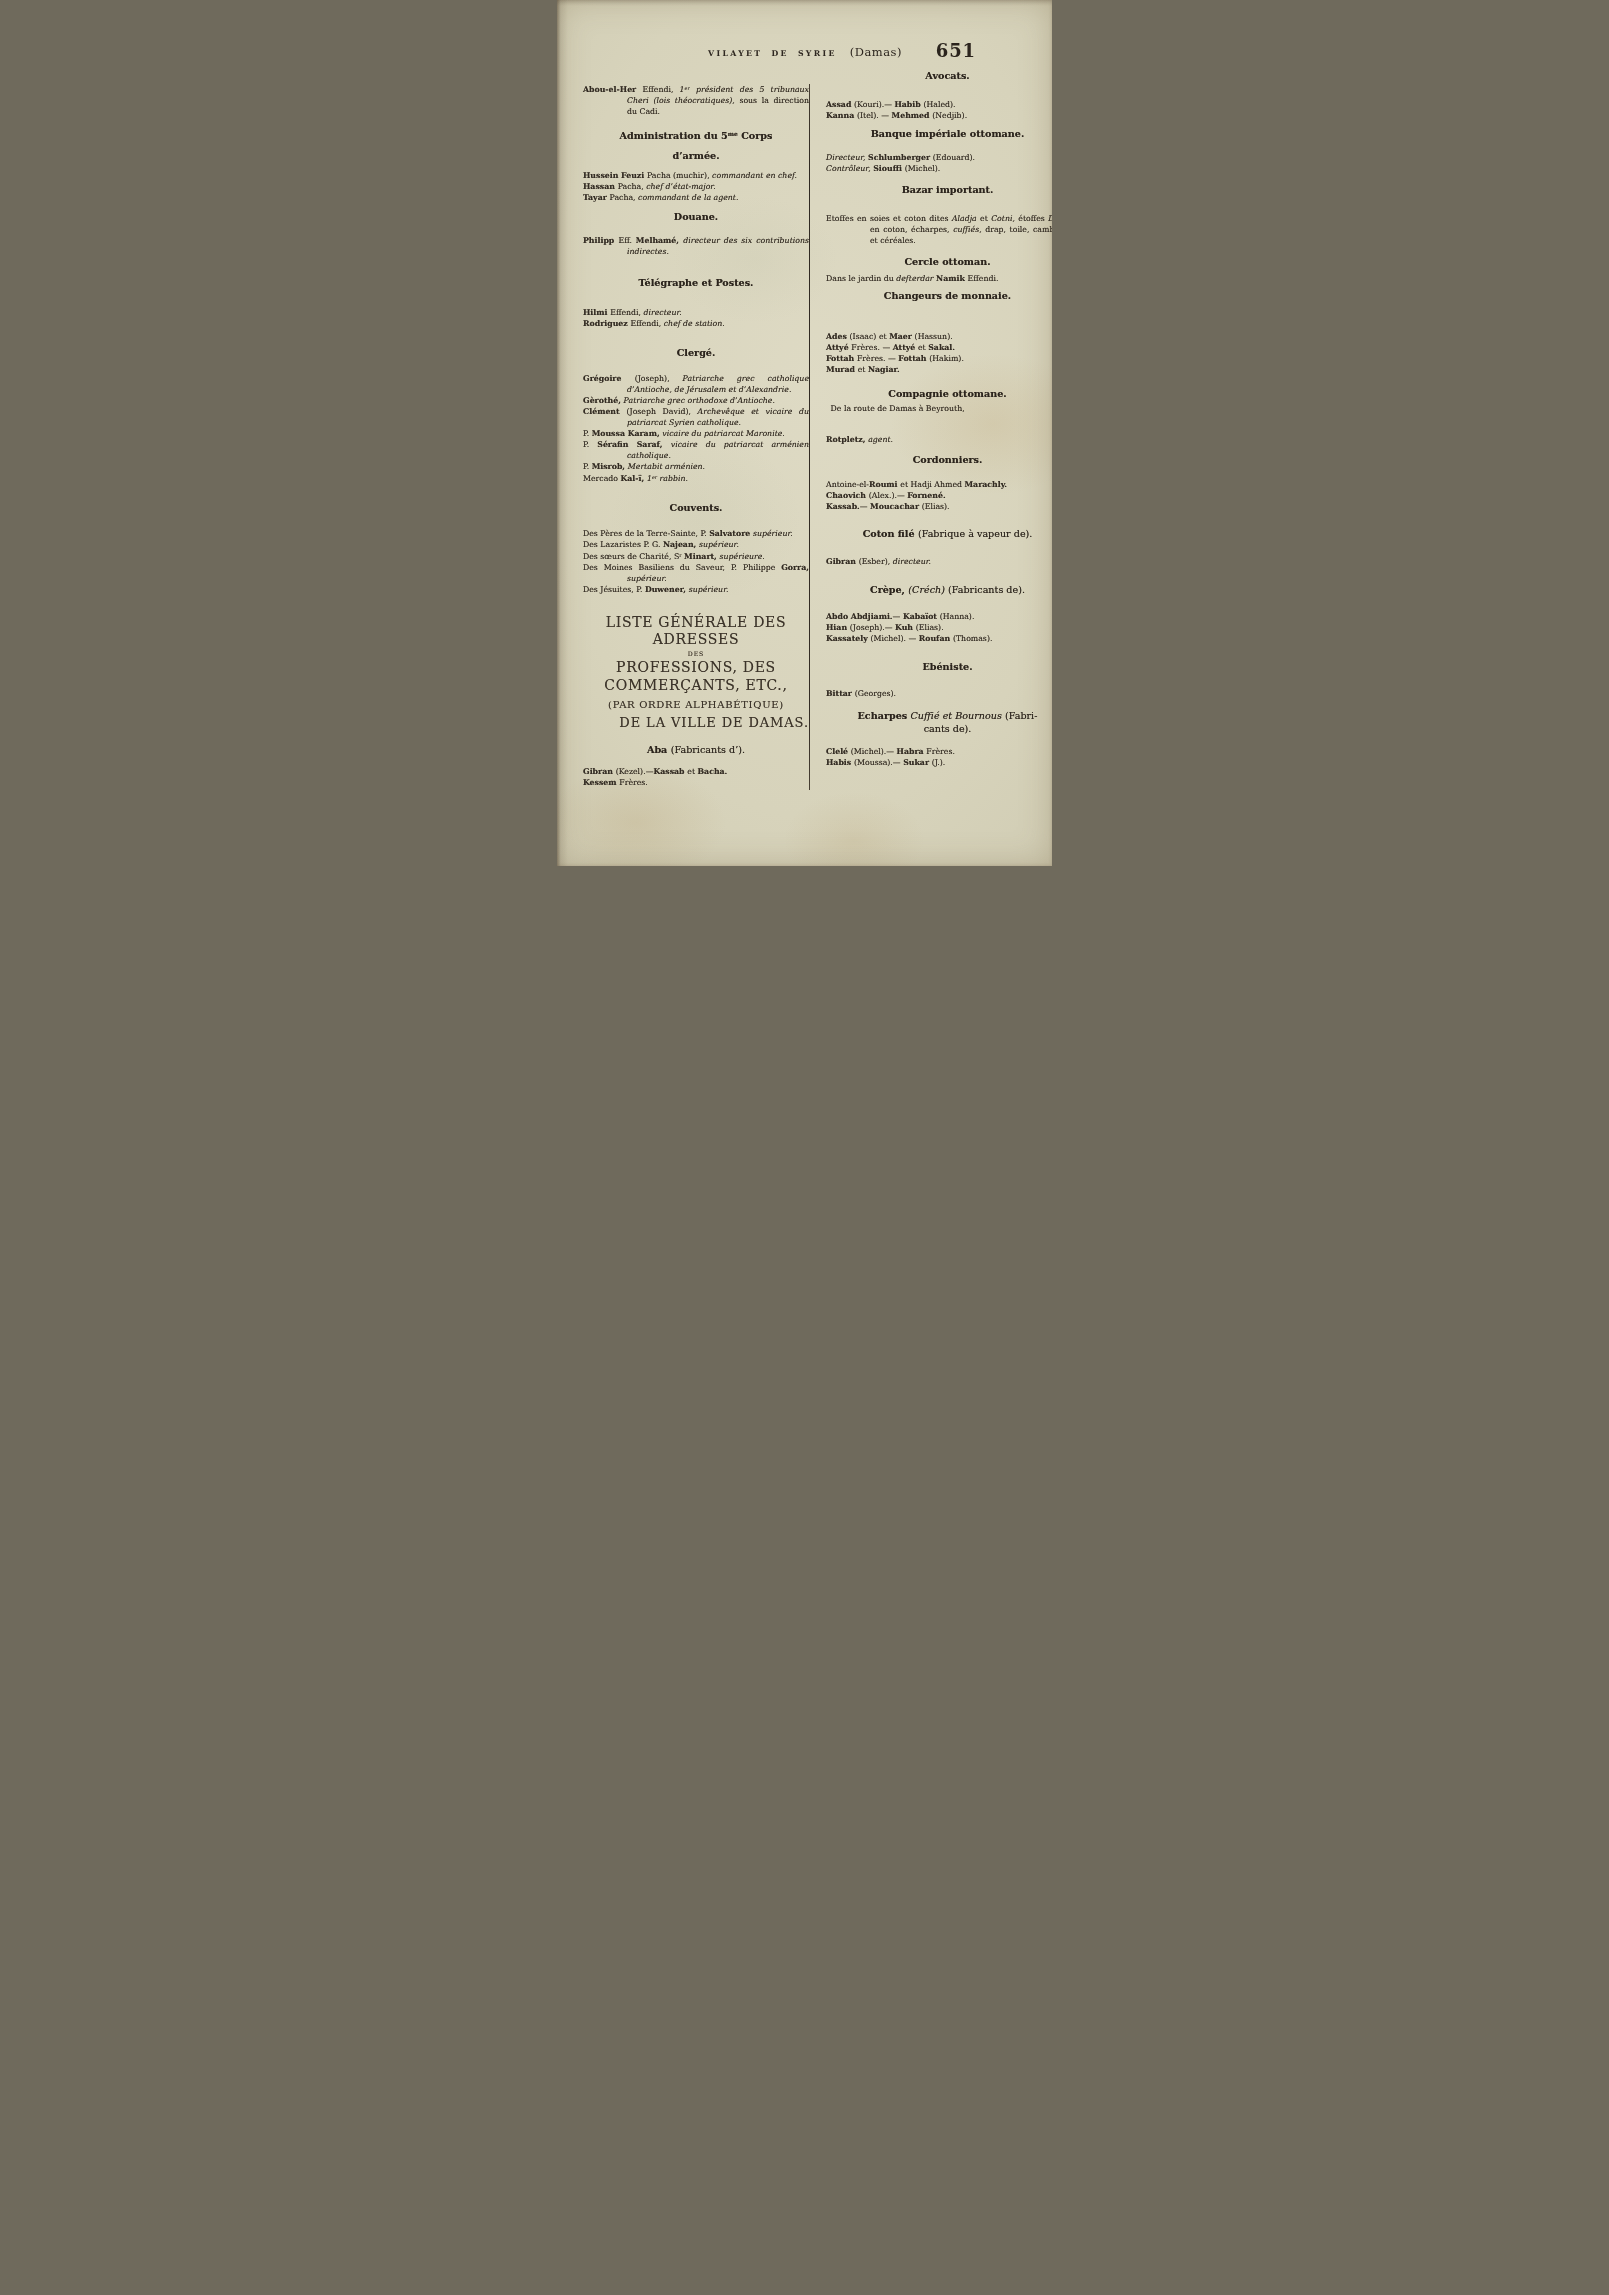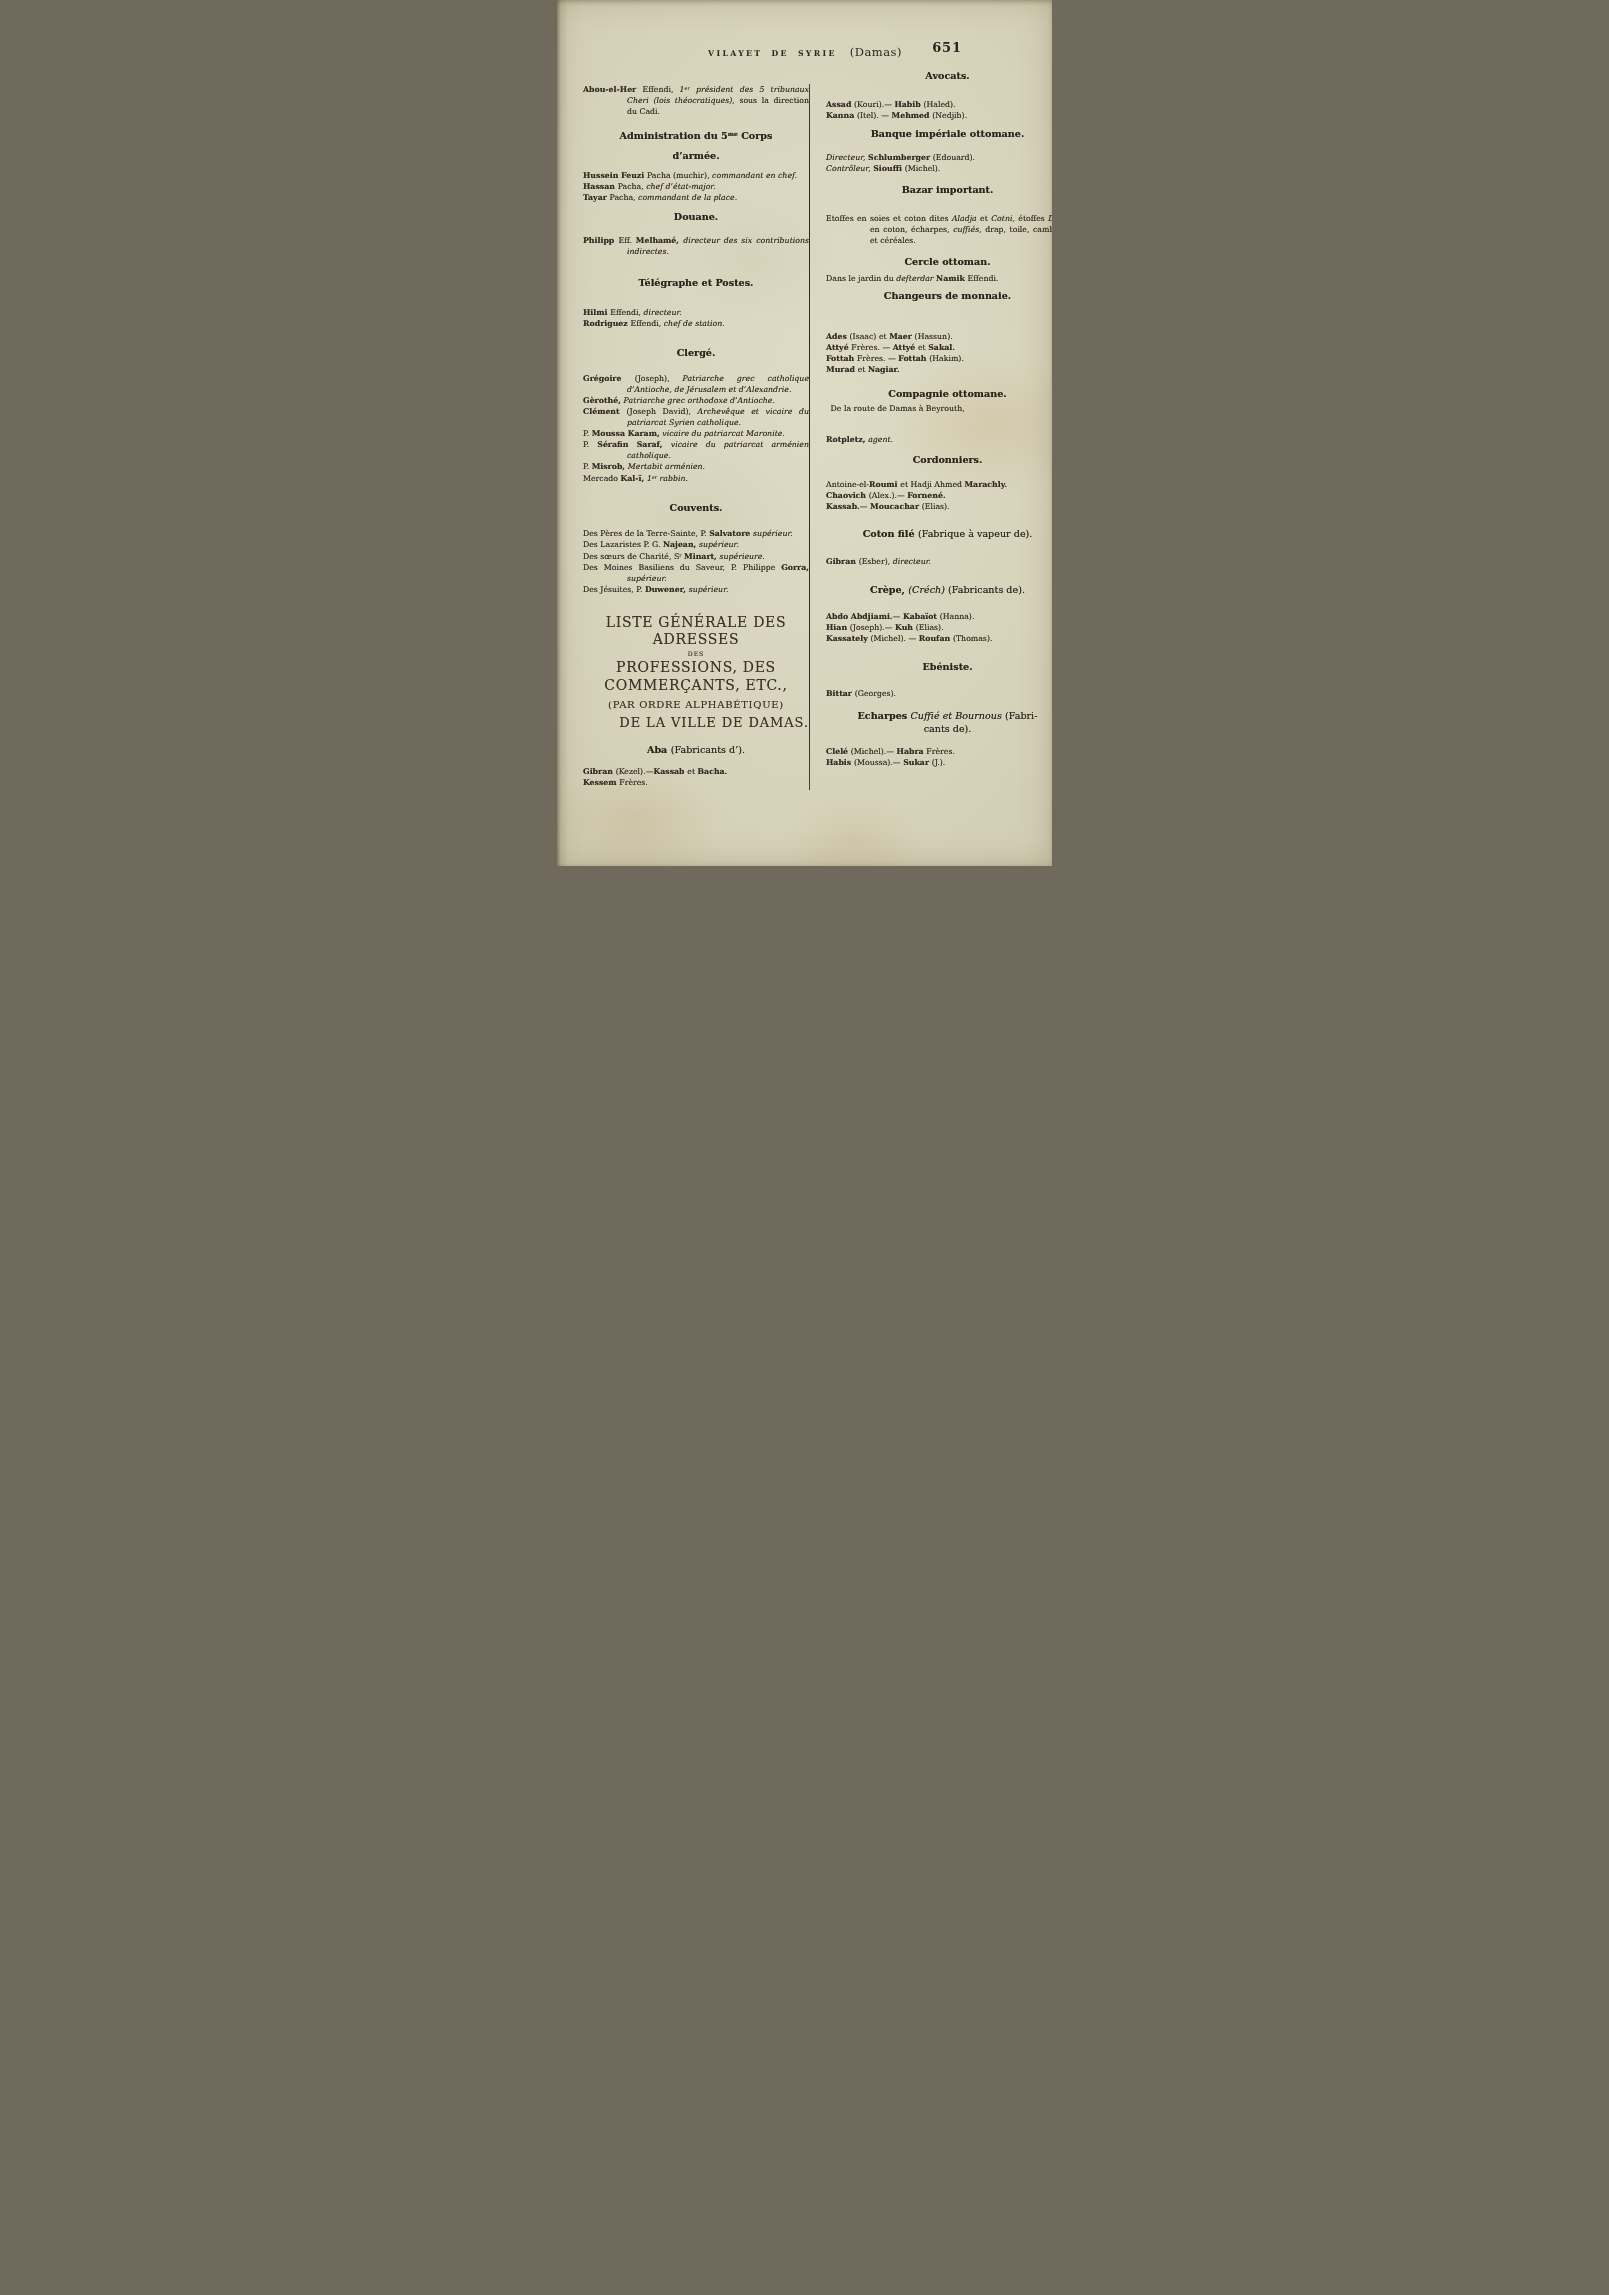--- a/index.html
+++ b/index.html
@@ -27,21 +27,21 @@
   }
   .page::after{
     content:"";position:absolute;left:0;right:0;top:0;height:6.4px;
     background:linear-gradient(180deg, rgba(55,42,28,.16), rgba(55,42,28,0));
     pointer-events:none;
   }
 
   .header{position:absolute;top:45px;left:0;width:496px;text-align:center;white-space:nowrap;}
   .title-main{font-weight:bold;font-size:7.8px;letter-spacing:2.3px;word-spacing:4.1px;color:#2e2720;}
   .title-sub{font-size:11.5px;letter-spacing:0.5px;margin-left:13px;color:#2b241d;}
-  .page-num{position:absolute;top:40px;right:90px;font-size:13px;font-weight:bold;letter-spacing:0.9px;color:#2b241d;}
+  .page-num{position:absolute;top:40px;right:76px;font-size:18px;font-weight:bold;letter-spacing:0.9px;color:#2b241d;}
 
   .col{position:absolute;}
   #col-left{left:26px;top:83px;width:226px;}
   #col-right{left:269px;top:66px;width:243px;}
   .divider{position:absolute;left:252px;top:84px;width:0.9px;height:706px;
     background:linear-gradient(180deg,#463e32,#2f2922 12%,#332c24 88%,#463e32);}
 
   .entry{
     margin:0;
     font-size:7.8px;line-height:11px;
@@ -77,21 +77,21 @@
   <div class="page-num">651</div>
 
   <section class="col" id="col-left">
       <p class="entry"><span class="s-b">Abou-el-Her </span><span class="s-n">Effendi, </span><span class="s-i">1</span><span class="s-iu">er</span><span class="s-i"> président des 5 tribunaux Cheri (lois théocratiques), </span><span class="s-n">sous la direction du Cadi.</span></p>
       <div class="heading" style="margin-top: 10px;">
         <div class="hline"><span class="s-b">Administration du 5</span><span class="s-bu">me</span><span class="s-b"> Corps</span></div>
         <div class="hline" style="margin-top: 6.4px;"><span class="s-b">d’armée.</span></div>
       </div>
       <p class="entry" style="margin-top: 7.3px;"><span class="s-b">Hussein Feuzi </span><span class="s-n">Pacha (muchir), </span><span class="s-i">commandant en chef.</span></p>
       <p class="entry"><span class="s-b">Hassan </span><span class="s-n">Pacha, </span><span class="s-i">chef d’état-major.</span></p>
-      <p class="entry"><span class="s-b">Tayar </span><span class="s-n">Pacha, </span><span class="s-i">commandant de la place.</span></p>
+      <p class="entry"><span class="s-b">Tayar </span><span class="s-n">Pacha, </span><span class="s-i">commandant de la agent.</span></p>
       <div class="heading" style="margin-top: 7.3px;">
         <div class="hline"><span class="s-b">Douane.</span></div>
       </div>
       <p class="entry" style="margin-top: 12px;"><span class="s-b">Philipp </span><span class="s-n">Eff. </span><span class="s-b">Melhamé, </span><span class="s-i">directeur des six contributions indirectes.</span></p>
       <div class="heading" style="margin-top: 18.4px;">
         <div class="hline"><span class="s-b">Télégraphe et Postes.</span></div>
       </div>
       <p class="entry" style="margin-top: 18.4px;"><span class="s-b">Hilmi </span><span class="s-n">Effendi, </span><span class="s-i">directeur.</span></p>
       <p class="entry"><span class="s-b">Rodriguez </span><span class="s-n">Effendi, </span><span class="s-i">chef de station.</span></p>
       <div class="heading" style="margin-top: 16.5px;">

